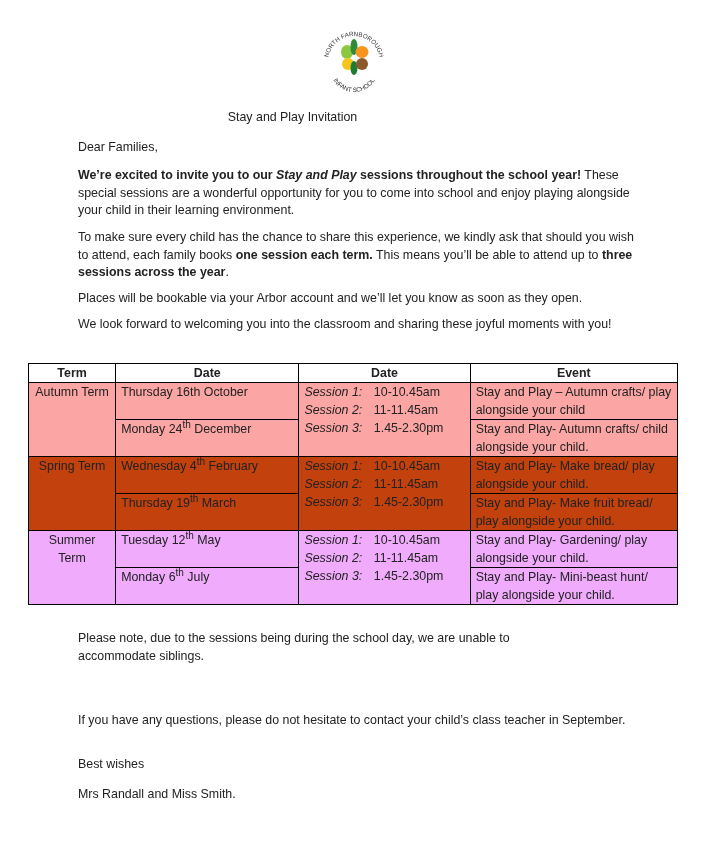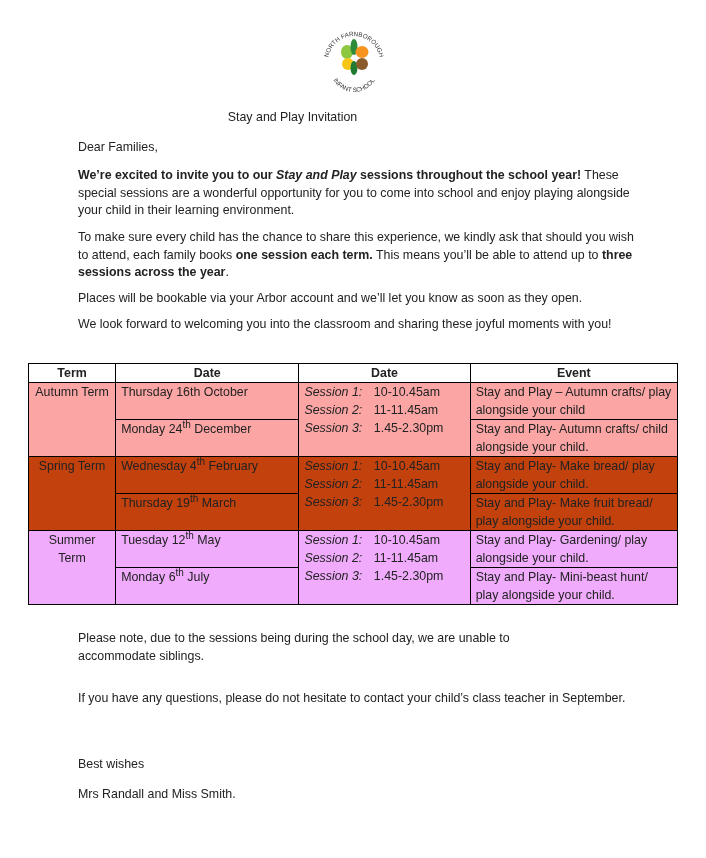--- a/index.html
+++ b/index.html
@@ -121,15 +121,15 @@
     <td>Stay and Play- Gardening/ play alongside your child.</td>
   </tr>
   <tr class="blue">
     <td class="lh18"><span>Monday 6</span><sup>th</sup><span> July</span></td>
     <td>Stay and Play- Mini-beast hunt/ play alongside your child.</td>
   </tr>
 </tbody>
   </table>
 
 <div class="para" style="top:630px; width:500px">Please note, due to the sessions being during the school day, we are unable to accommodate siblings.</div>
-<div class="para" style="top:690px; width:550px">If you have any questions, please do not hesitate to contact your child’s class teacher in September.</div>
+<div class="para" style="top:712px; width:550px">If you have any questions, please do not hesitate to contact your child’s class teacher in September.</div>
 <div class="para" style="top:756px">Best wishes</div>
 <div class="para" style="top:786px">Mrs Randall and Miss Smith.</div>
 
 </body></html>

